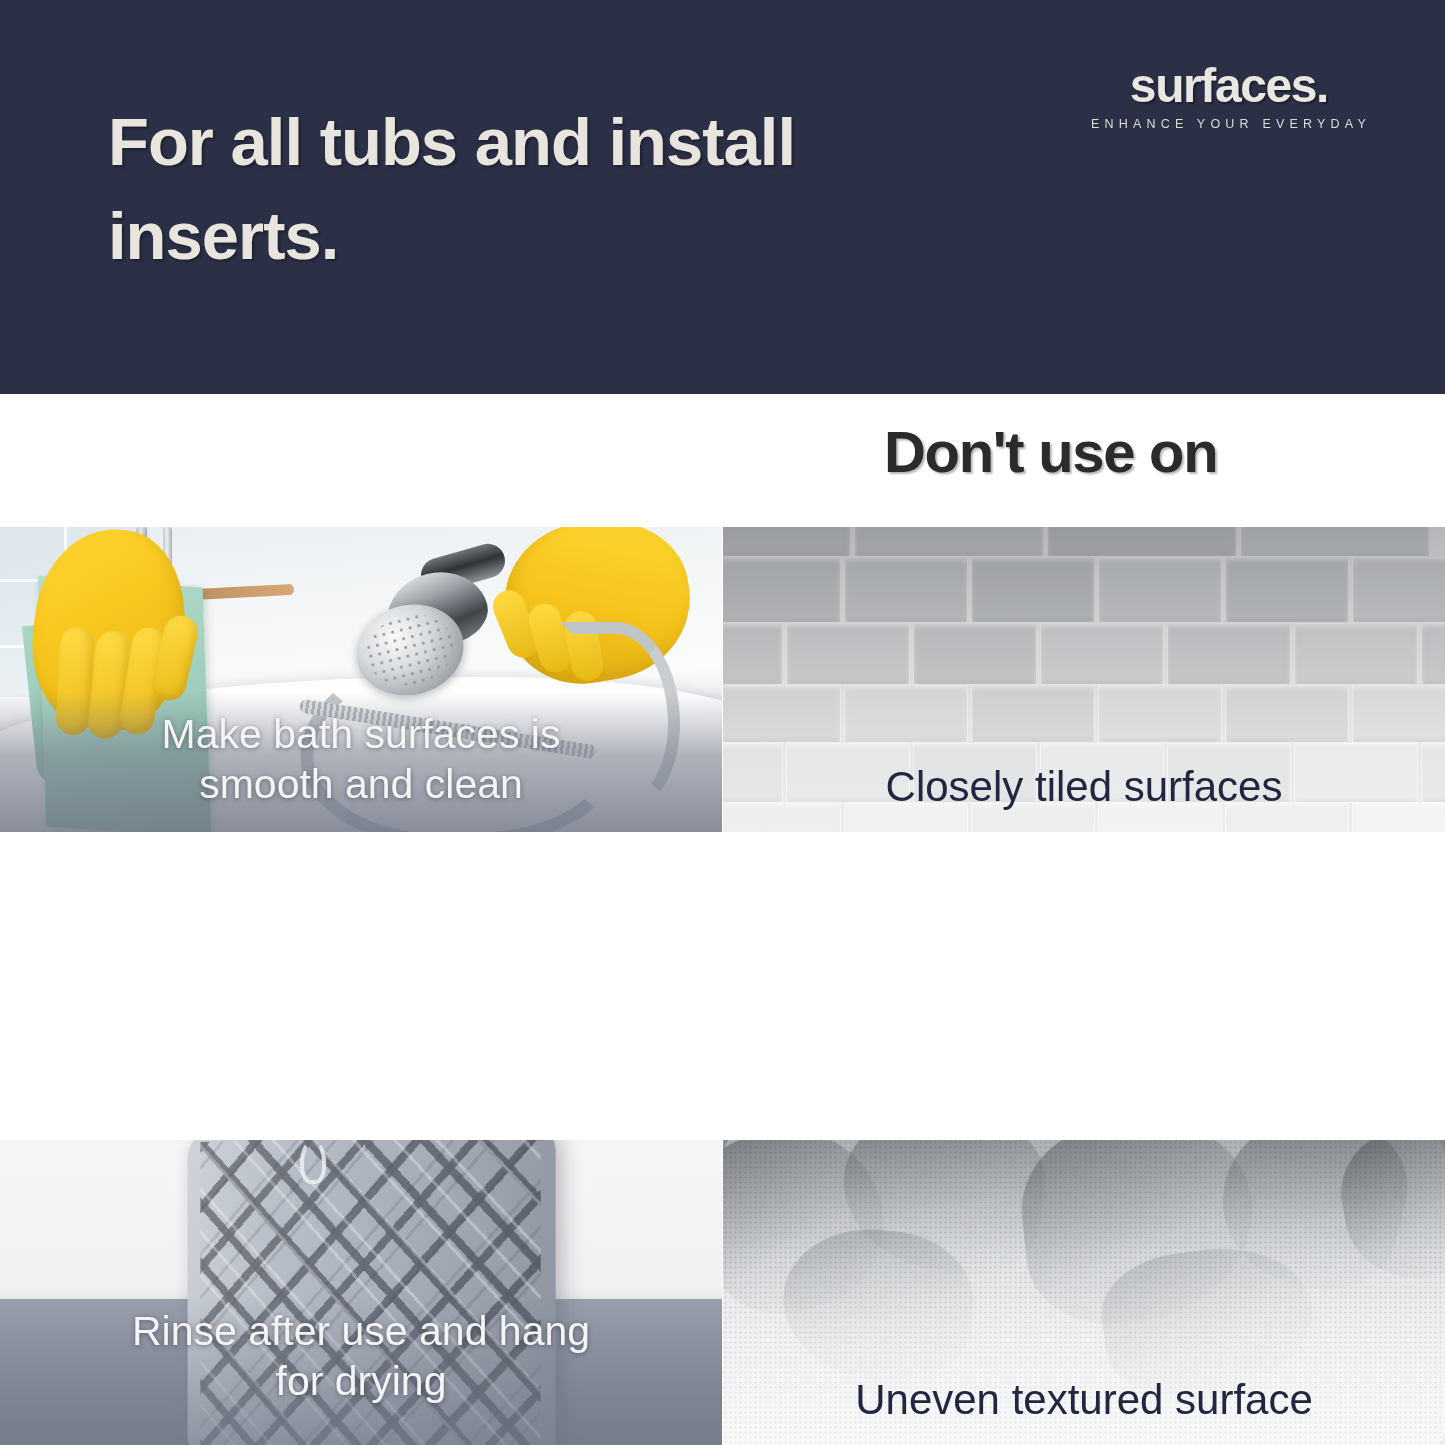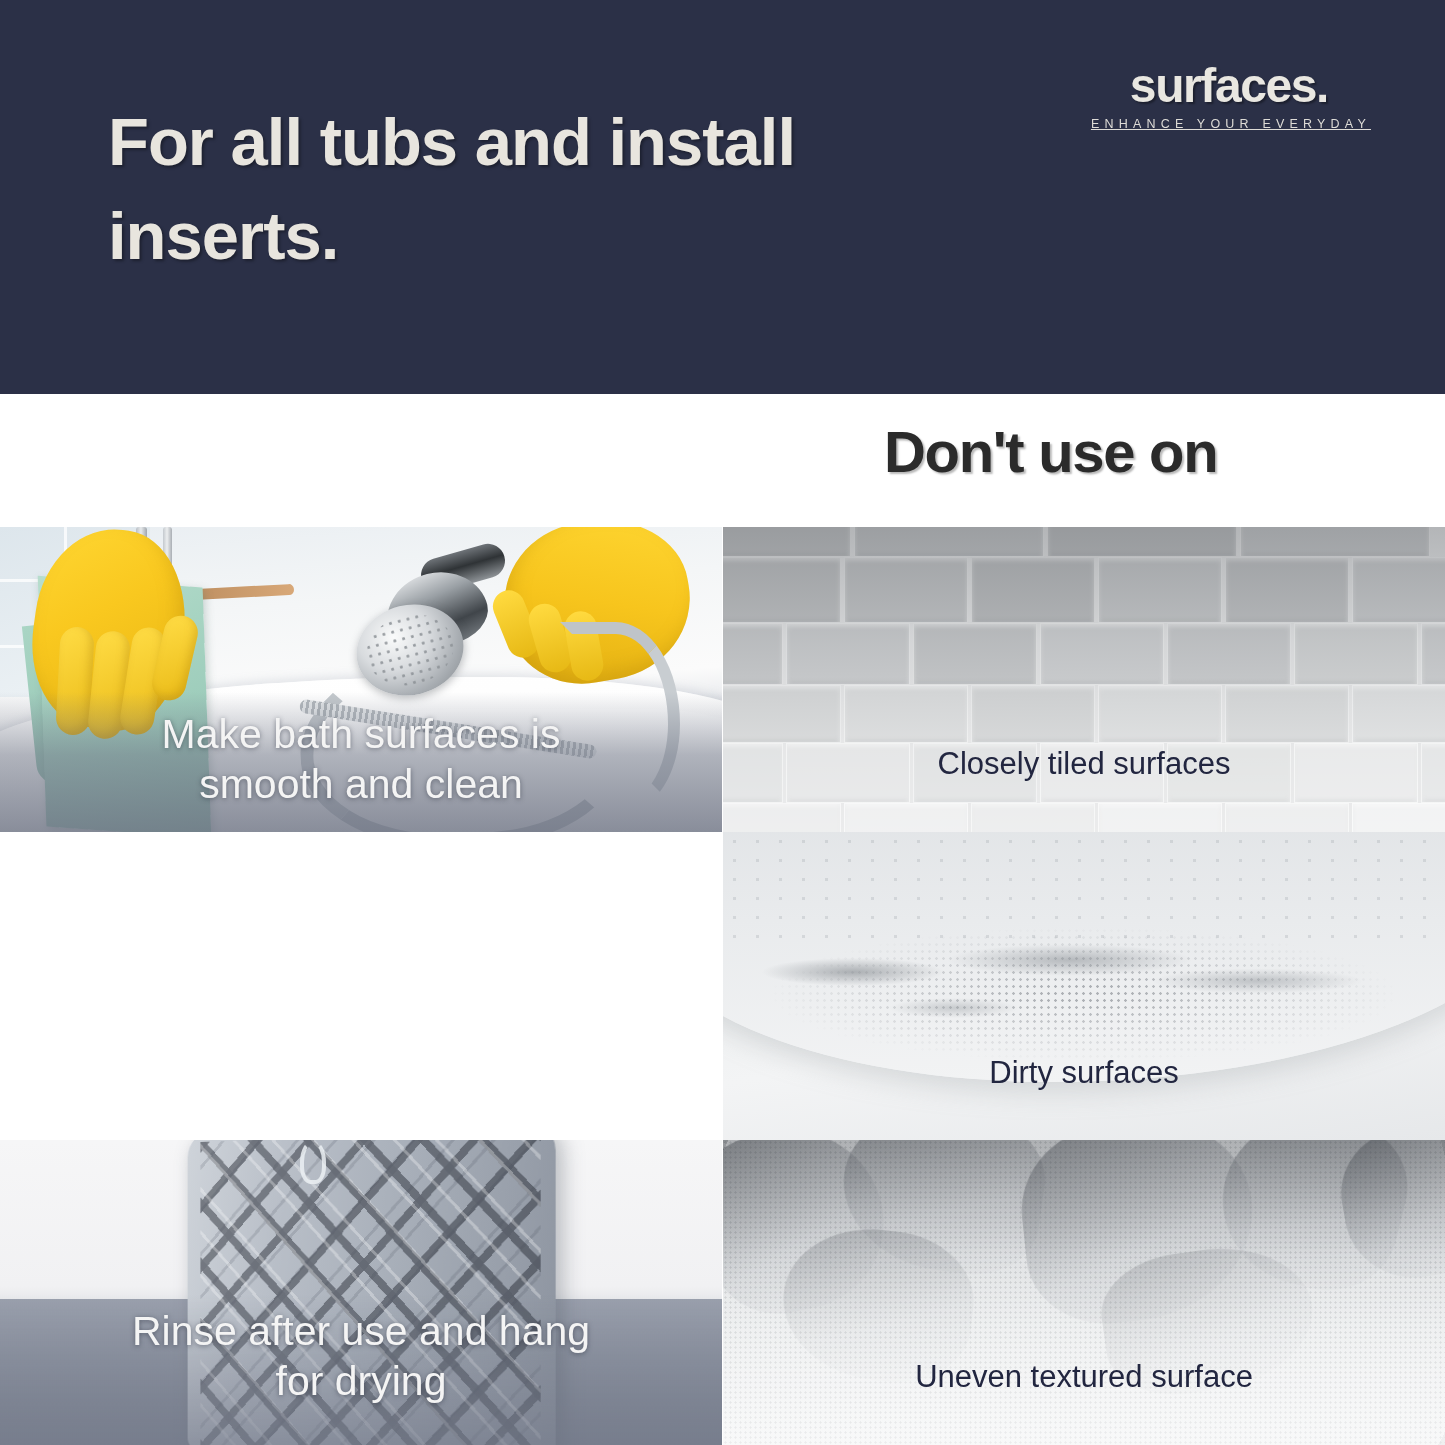--- a/index.html
+++ b/index.html
@@ -30,21 +30,21 @@
     text-shadow:1px 1px 2px rgba(0,0,0,.3);
   }
   .logo-block { position:absolute; right:74px; top:62px; text-align:center; }
   .logo-word {
     font-size:48px; font-weight:bold; letter-spacing:-1.4px;
     color:#e9e7e1; line-height:1;
     text-shadow:2px 2px 2px rgba(0,0,0,.35);
   }
   .logo-tag {
     margin-top:7px; font-size:12.5px; font-weight:400;
-    letter-spacing:5.2px; color:#dedcd7; padding-left:4px;text-decoration:underline;
+    letter-spacing:5.2px; color:#dedcd7; padding-left:4px;
   }
 
   
   .band {
     position:absolute; left:0; top:394px; width:1445px; height:133px;
     background:#ffffff;
   }
   .band-h {
     position:absolute; top:24px;
     font-size:58px; font-weight:bold; letter-spacing:-1.3px;
@@ -65,21 +65,21 @@
   .cap {
     position:absolute; left:0; width:100%;
     text-align:center; line-height:1.22;
     z-index:6; pointer-events:none;
   }
   .cap-light {
     color:#f4f4f4; font-size:41px; font-weight:400;
     text-shadow:0 1px 5px rgba(40,45,60,.55);
   }
   .cap-dark {
-    color:#222640; font-size:31px; font-weight:400;
+    color:#222640; font-size:42px; font-weight:400;margin-top:16px;
   }
 
   
   .p1 { background:linear-gradient(175deg,#e9eef2 0%,#f4f6f7 28%,#fbfbfb 55%,#cfd3da 78%,#9aa0ad 100%); }
   .p1-wallL { position:absolute; left:0; top:0; width:150px; height:170px;
     background:linear-gradient(160deg,#dde6ec,#eef3f6); }
   .p1-wallLine { position:absolute; background:rgba(255,255,255,.75); }
   .p1-tubrim {
     position:absolute; left:-40px; top:150px; width:820px; height:230px;
     background:linear-gradient(175deg,#ffffff 0%,#fdfdfd 40%,#f0f1f2 100%);
@@ -466,29 +466,20 @@
         <div class="tile" style="flex:0 0 124px;background:#eaebec;"></div>
         <div class="tile" style="flex:0 0 124px;background:#e5e6e7;"></div>
         <div class="tile" style="flex:0 0 124px;background:#ecedee;"></div>
       </div>
       <div class="p4-shade"></div>
       <div class="cap cap-dark" style="top:218px;">
         <div>Closely tiled surfaces</div>
       </div>
     </div>
 
-    <div class="cell col-r row-2 p5">
-      <div class="p5-curve"></div>
-      <div class="p5-drops"></div>
-      <div class="p5-grime"></div>
-      <div class="p5-speck"></div>
-      <div class="cap cap-dark" style="top:222px;">
-        <div>Dirty surfaces</div>
-      </div>
-    </div>
 
     <div class="cell col-r row-3 p6">
       <div class="p6-rocks">
         <div class="rock" style="left:-20px;top:-10px;width:180px;height:180px;border-radius:40% 60% 55% 45%;transform:rotate(-12deg);"></div>
         <div class="rock" style="left:120px;top:-30px;width:200px;height:160px;border-radius:55% 45% 40% 60%;transform:rotate(8deg);"></div>
         <div class="rock" style="left:300px;top:-20px;width:230px;height:200px;border-radius:48% 52% 60% 40%;transform:rotate(-6deg);"></div>
         <div class="rock" style="left:500px;top:-24px;width:180px;height:170px;border-radius:58% 42% 45% 55%;transform:rotate(14deg);"></div>
         <div class="rock" style="left:620px;top:-14px;width:160px;height:150px;border-radius:45% 55% 52% 48%;transform:rotate(-10deg);"></div>
         <div class="rock" style="left:60px;top:90px;width:190px;height:150px;border-radius:52% 48% 44% 56%;transform:rotate(6deg);opacity:.55;"></div>
         <div class="rock" style="left:380px;top:110px;width:210px;height:140px;border-radius:44% 56% 58% 42%;transform:rotate(-8deg);opacity:.45;"></div>

